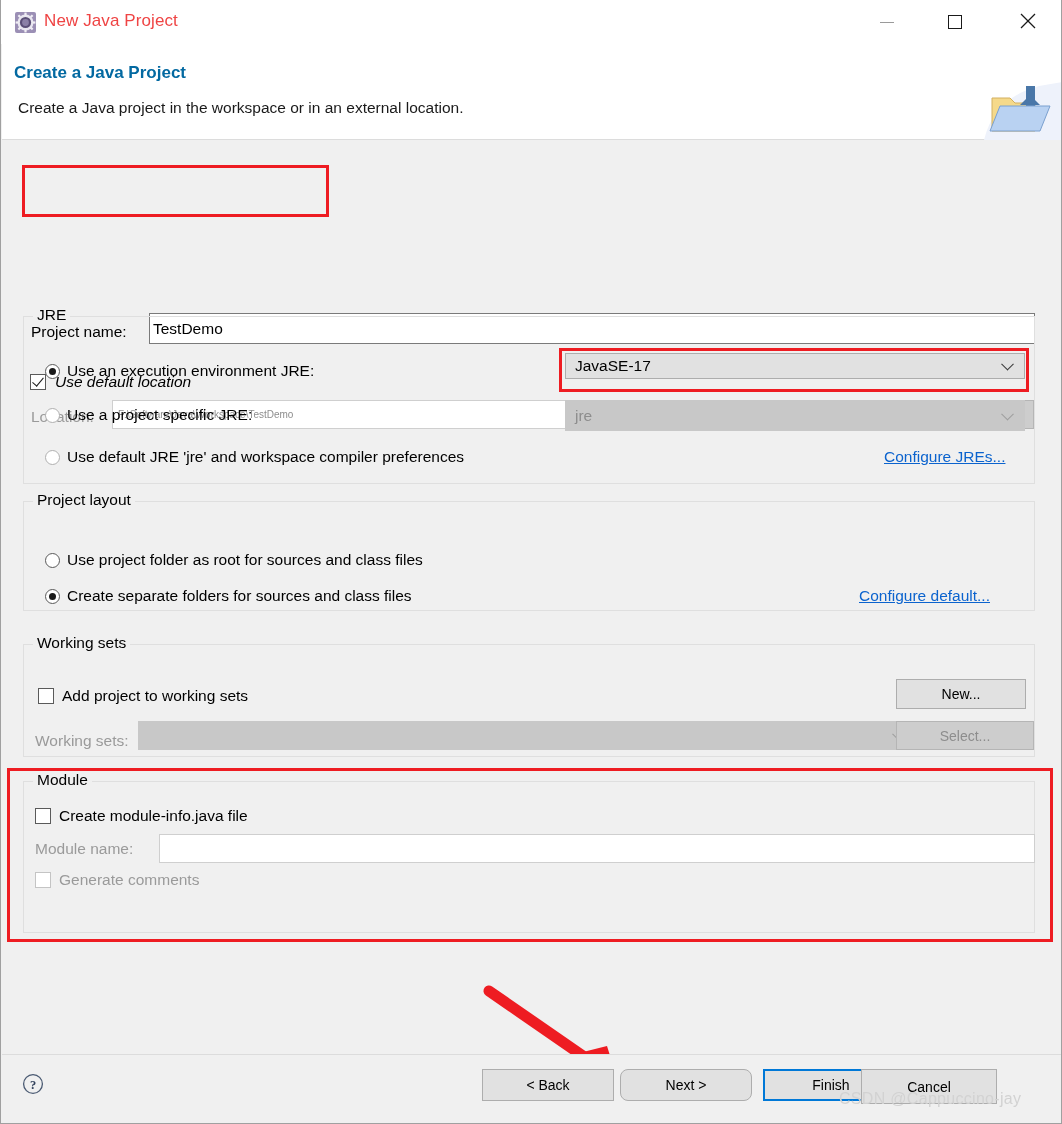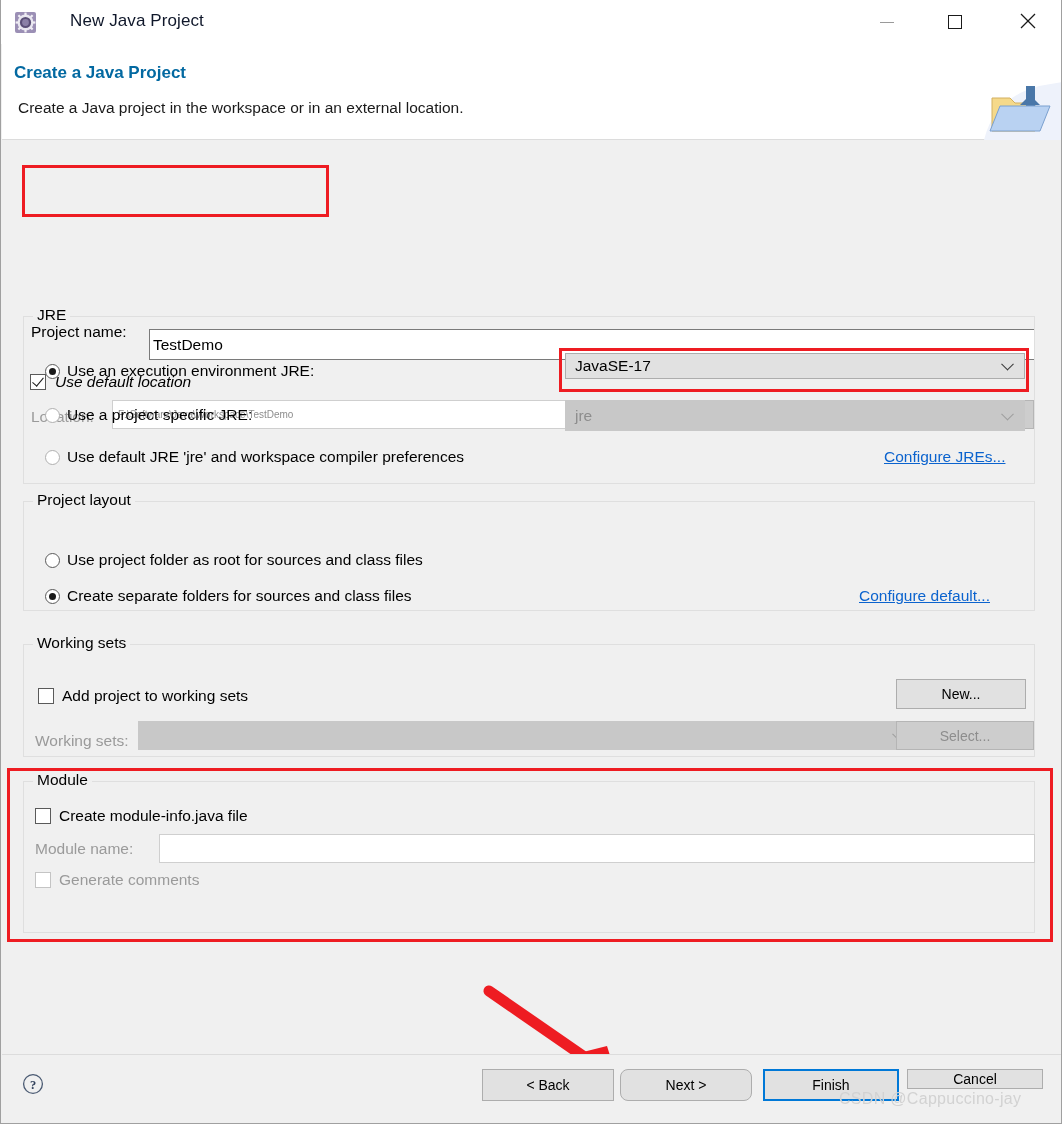--- a/index.html
+++ b/index.html
@@ -30,24 +30,23 @@
     width: 1062px; height: 44px;
     background: #ffffff;
     border-bottom: none;
   }
   .title-icon {
     position: absolute; left: 14px; top: 12px;
     width: 21px; height: 21px;
   }
   .title-text {
     position: absolute; left: 43px; top: 11px;
-    font-size: 17px; color: #0f172a;
+    font-size: 17px; color: #ef4444;
     letter-spacing: .1px;
     white-space: nowrap;
-    margin-left: 26px;
   }
   .win-btn {
     position: absolute; top: 0; height: 44px; width: 48px;
     display: flex; align-items: center; justify-content: center;
     cursor: default;
   }
   .win-min { left: 862px; }
   .win-max { left: 930px; }
   .win-close { left: 1003px; }
   .glyph-min {
@@ -88,21 +87,21 @@
   .lbl-dis { font-size: 15.5px; color: #9a9a9a; white-space: nowrap; }
 
   
   .tfield {
     background: #ffffff;
     border: 1px solid #7a7a7a;
     font-family: "Liberation Sans", sans-serif;
     font-size: 15.5px;
     color: #000;
     padding: 0 3px;
-    display: flex; align-items: center; margin-top: 16px;
+    display: flex; align-items: center;
   }
   .tfield-dis-white {
     background: #ffffff;
     border: 1px solid #cfcfcf;
     color: #8d8d8d;
     font-size: 10px;
     padding: 8px 5px;
     display: flex; align-items: center;
   }
 
@@ -375,17 +374,17 @@
   <span class="help-icon">
     <svg width="22" height="22" viewBox="0 0 22 22">
       <circle cx="11" cy="11" r="9.4" fill="none" stroke="#4a5a72" stroke-width="1.3"></circle>
       <text x="11" y="15.6" font-family="Liberation Serif, serif" font-size="12.5" font-weight="bold" fill="#33425c" text-anchor="middle">?</text>
     </svg>
   </span>
 
   <div class="btn btn-enabled" style="position:absolute;left:481px;top:1069px;width:132px;height:32px;">&lt; Back</div>
   <div class="btn btn-enabled" style="position:absolute;left:619px;top:1069px;width:132px;height:32px;border-radius:8px;">Next &gt;</div>
   <div class="btn btn-default" style="position:absolute;left:762px;top:1069px;width:136px;height:32px;">Finish</div>
-  <div class="btn btn-enabled" style="position:absolute;left:906px;top:1069px;width:136px;height:20px;">Cancel</div>
+  <div class="btn btn-enabled" style="position:absolute;left:860px;top:1069px;width:136px;height:35px;">Cancel</div>
 
   <div class="watermark">CSDN @Cappuccino-jay</div>
 
 </div>
 
 </body></html>

